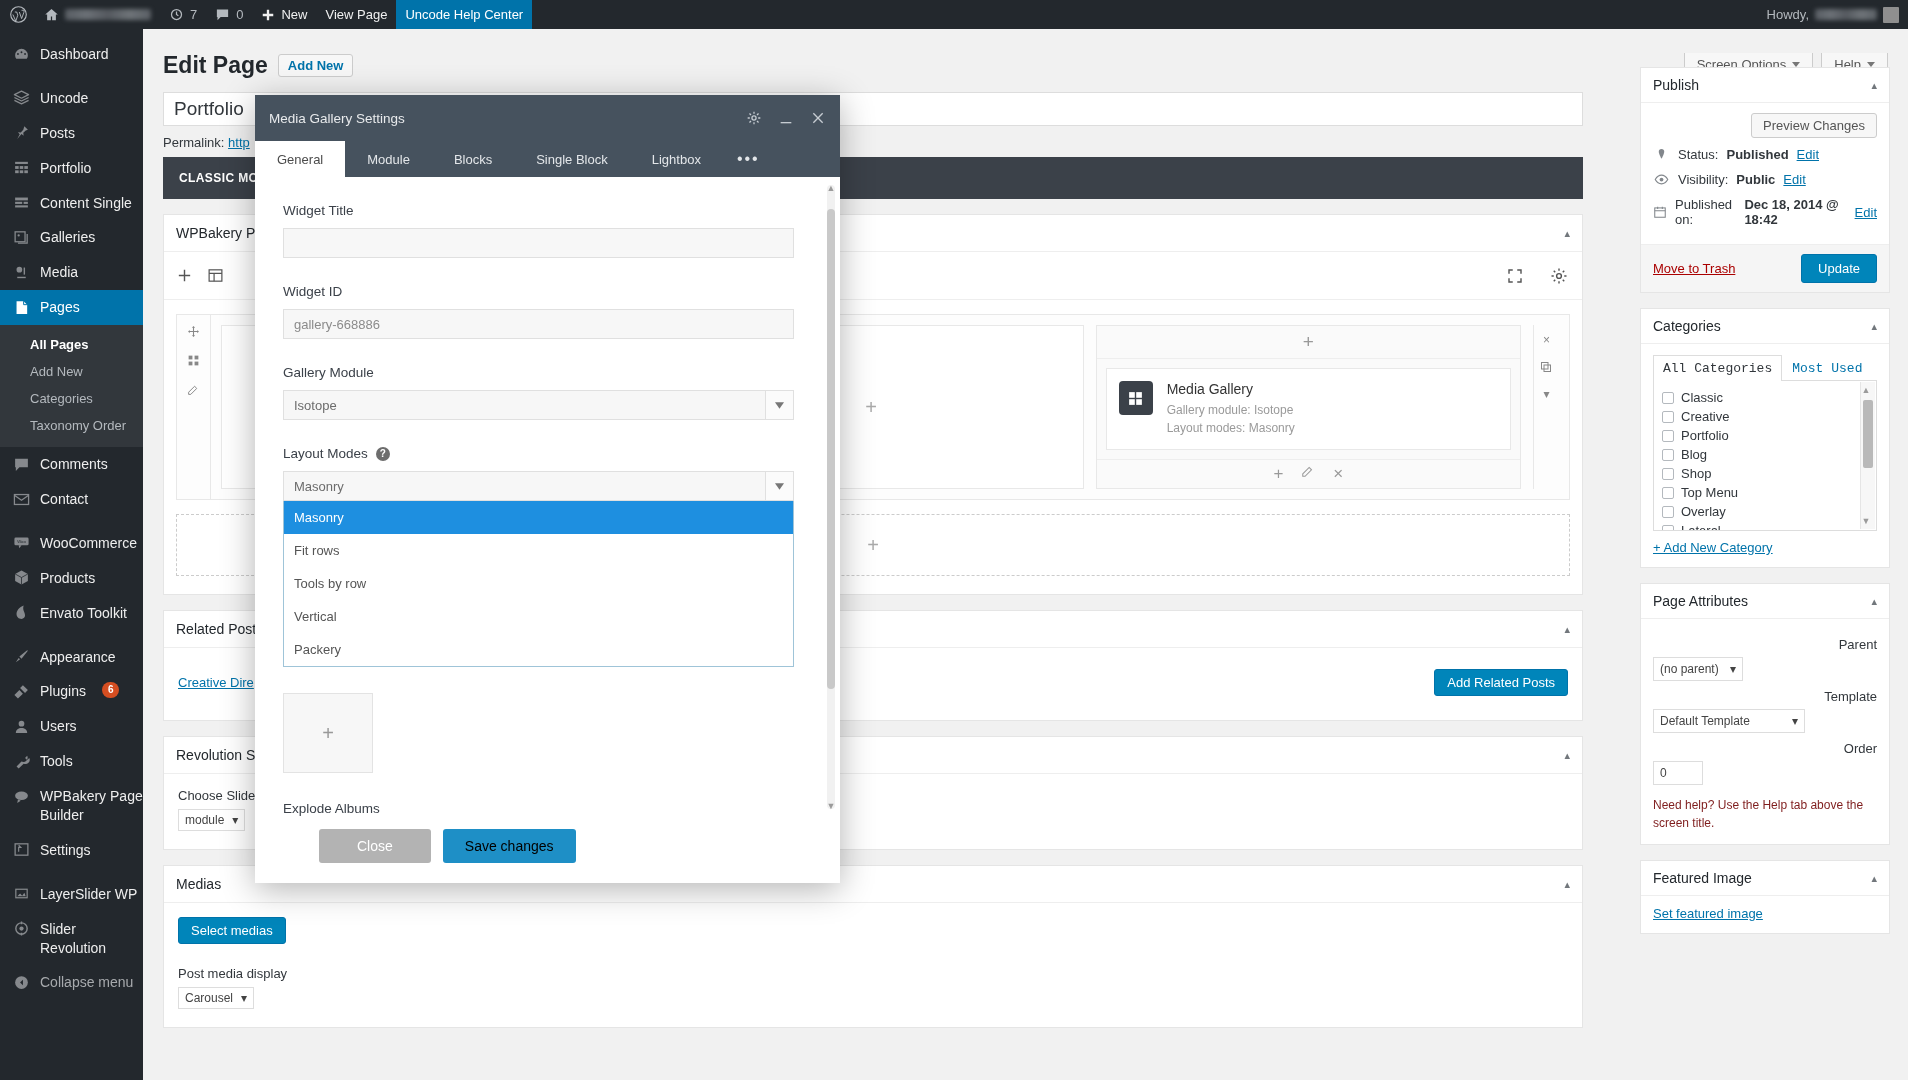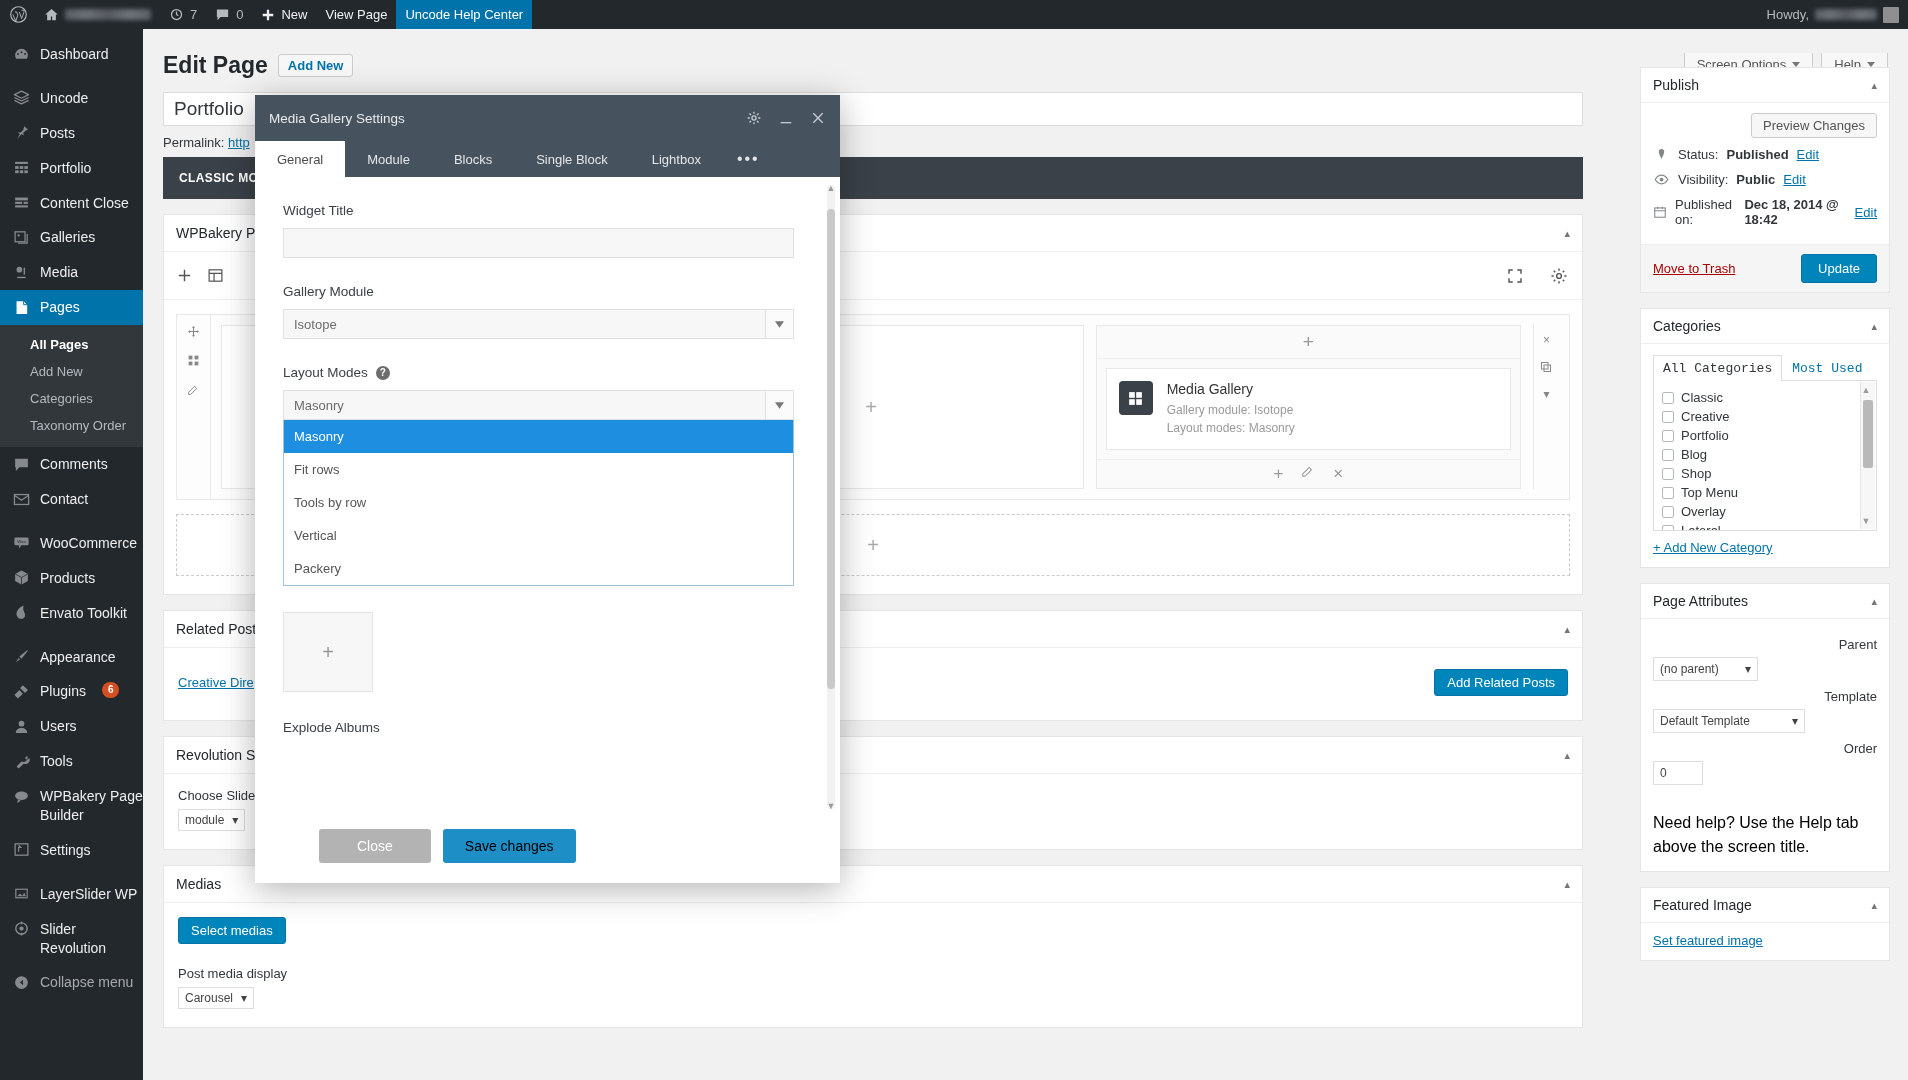--- a/index.html
+++ b/index.html
@@ -127,21 +127,21 @@
   .cat-list { border:1px solid #ddd; border-top:none; height:150px; overflow:hidden; position:relative; padding:7px 8px; background:#fff;}
   .cat-item { display:flex; align-items:center; gap:7px; font-size:13px; padding:2px 0; color:#32373c;}
   .cb { width:12px;height:12px;border:1px solid #b4b9be; background:#fff; border-radius:2px; flex:0 0 12px;}
   .cat-scroll { position:absolute; right:1px; top:1px; bottom:1px; width:15px; background:#f7f7f7; border-left:1px solid #e5e5e5;}
   .cat-thumb { position:absolute; left:2px; right:2px; top:18px; height:68px; background:#b9b9b9; border-radius:2px;}
   .addcat { display:block; margin-top:9px; color:#0073aa; font-size:13px; text-decoration:underline;}
 
   .fld-label { font-size:13px; color:#32373c; margin:8px 0 5px 0;text-align:right;}
   .sel-box { border:1px solid #ddd; background:#fff; font-size:12px; color:#444; padding:4px 6px; display:flex; align-items:center; justify-content:space-between;}
   .txt-box { border:1px solid #ddd; background:#fff; font-size:12px; color:#444; padding:4px 6px; width:50px;}
-  .help-note { font-size:16px; color:#000000; margin-top:26px; line-height:1.5;}
+  .help-note { font-size:12px; color:#7f1d1d; margin-top:11px; line-height:1.5;}
   .set-feat { color:#0073aa; font-size:13px; text-decoration:underline;}
   #modal {
     position:absolute; left:255px; top:95px; width:585px; z-index:100;
     background:#fff; box-shadow:0 6px 32px rgba(0,0,0,.3);
   }
   .modal-head { background:#46525e; height:46px; display:flex; align-items:center; padding:0 14px; color:#e8eaec;}
   .modal-title { font-size:13.5px; flex:1; }
   .modal-head-icons { display:flex; align-items:center; gap:16px; color:#c6ccd2;}
   .modal-tabs { background:#46525e; display:flex; align-items:stretch; height:36px; }
   .mtab { padding:0 22px; display:flex; align-items:center; font-size:13px; color:#e3e6e9;}
@@ -281,21 +281,21 @@
 
   <div class="menu-item">
     <span class="ico">
       <svg width="17" height="17" viewBox="0 0 24 24">
           <rect x="3" y="5" width="18" height="4" fill="#a7aaad"></rect>
           <rect x="3" y="11" width="10" height="3" fill="#a7aaad"></rect>
           <rect x="15" y="11" width="6" height="3" fill="#a7aaad"></rect>
           <rect x="3" y="16" width="18" height="3" fill="#a7aaad"></rect>
         </svg>
     </span>
-    <span>Content Close</span>
+    <span>Content Single</span>
   </div>
 
   <div class="menu-item">
     <span class="ico">
       <svg width="17" height="17" viewBox="0 0 24 24">
           <rect x="3" y="4" width="14" height="14" fill="none" stroke="#a7aaad" stroke-width="1.8"></rect>
           <path d="M20 7v13H7" fill="none" stroke="#a7aaad" stroke-width="1.8"></path>
           <circle cx="8" cy="9" r="1.6" fill="#a7aaad"></circle>
         </svg>
     </span>
@@ -762,21 +762,21 @@
       </div>
     </div>
 
     <div class="sidebox">
       <div class="sidebox-head">
         <span class="t">Page Attributes</span>
         <span class="toggle-ind">▴</span>
       </div>
       <div class="sidebox-body">
         <div class="fld-label">Parent</div>
-        <div class="sel-box" style="width:105px">
+        <div class="sel-box" style="width:90px">
           <span>(no parent)</span>
           <span>▾</span>
         </div>
         <div class="fld-label">Template</div>
         <div class="sel-box" style="width:152px">
           <span>Default Template</span>
           <span>▾</span>
         </div>
         <div class="fld-label">Order</div>
         <div class="txt-box">
@@ -834,20 +834,26 @@
   <div class="modal-body">
     <div class="mb-inner">
 
       <div class="mfield">
         <div class="mlabel">Widget Title</div>
         <div class="minput">
           <span></span>
         </div>
       </div>
 
+      <div class="mfield">
+        <div class="mlabel">Widget ID</div>
+        <div class="minput">
+          <span>gallery-668886</span>
+        </div>
+      </div>
 
       <div class="mfield">
         <div class="mlabel">Gallery Module</div>
         <div class="mselect">
           <span>Isotope</span>
           <span class="arrow-btn">
             <svg width="9" height="7" viewBox="0 0 10 7">
                 <path d="M0 0h10L5 7z" fill="#777"></path>
               </svg>
           </span>

